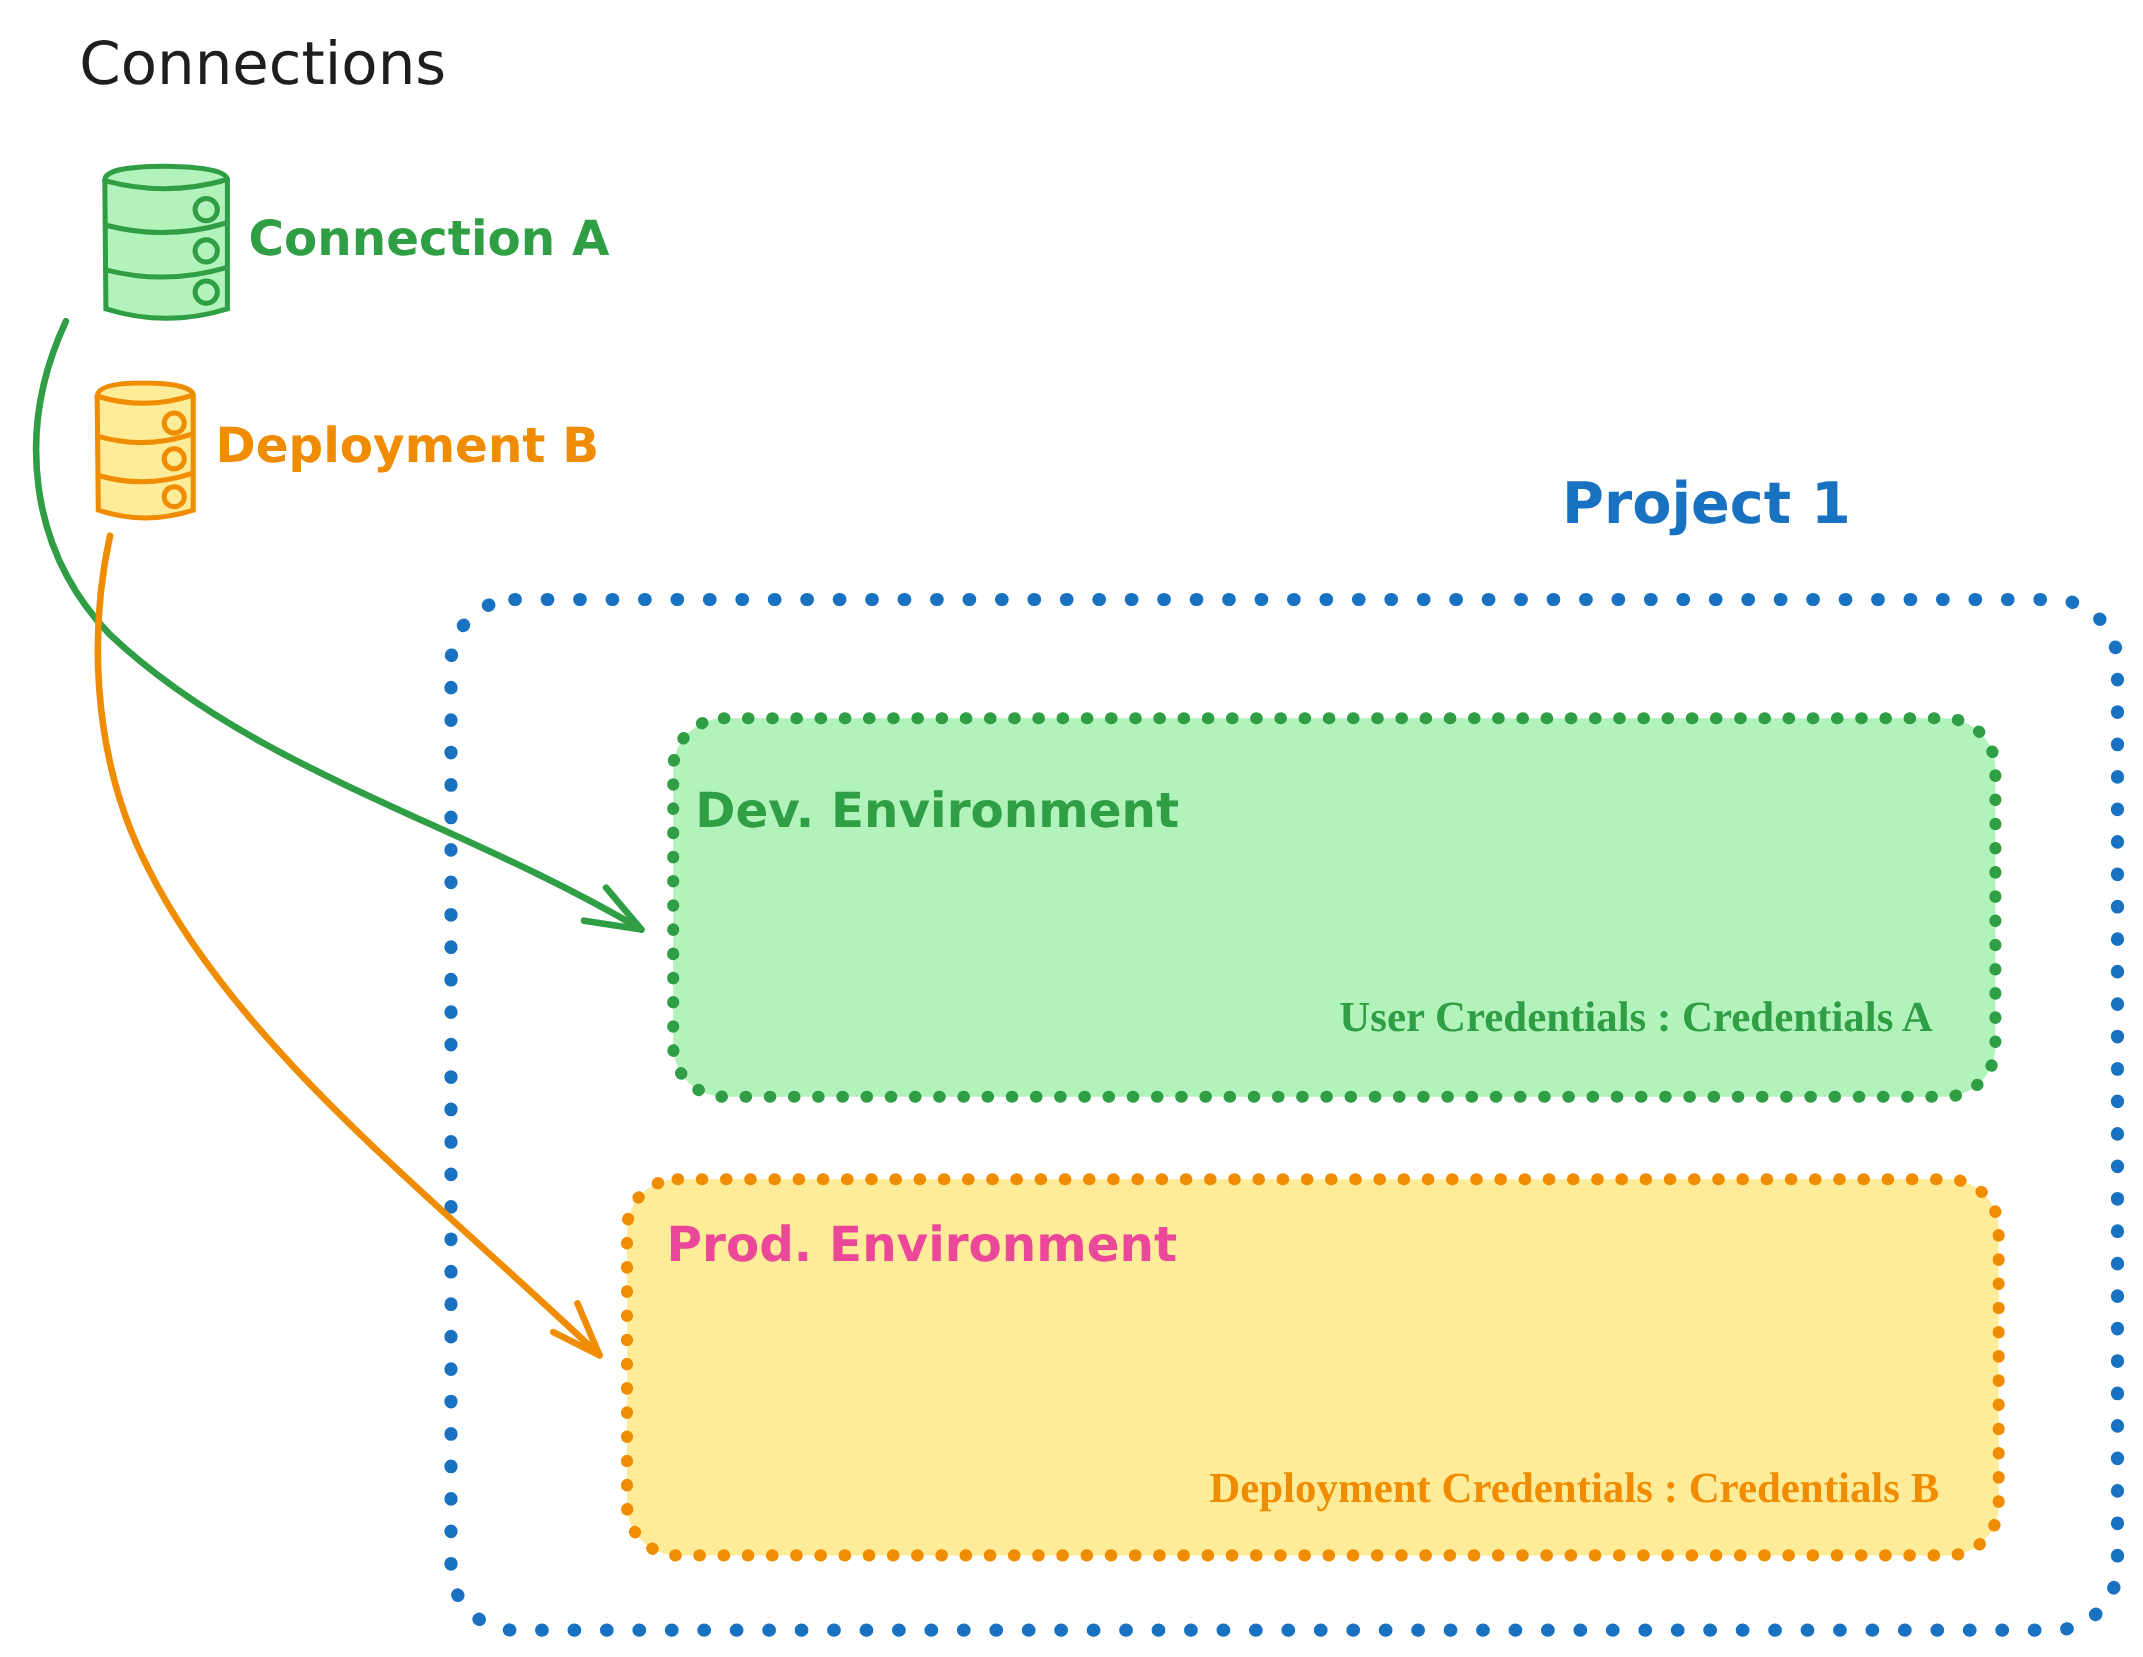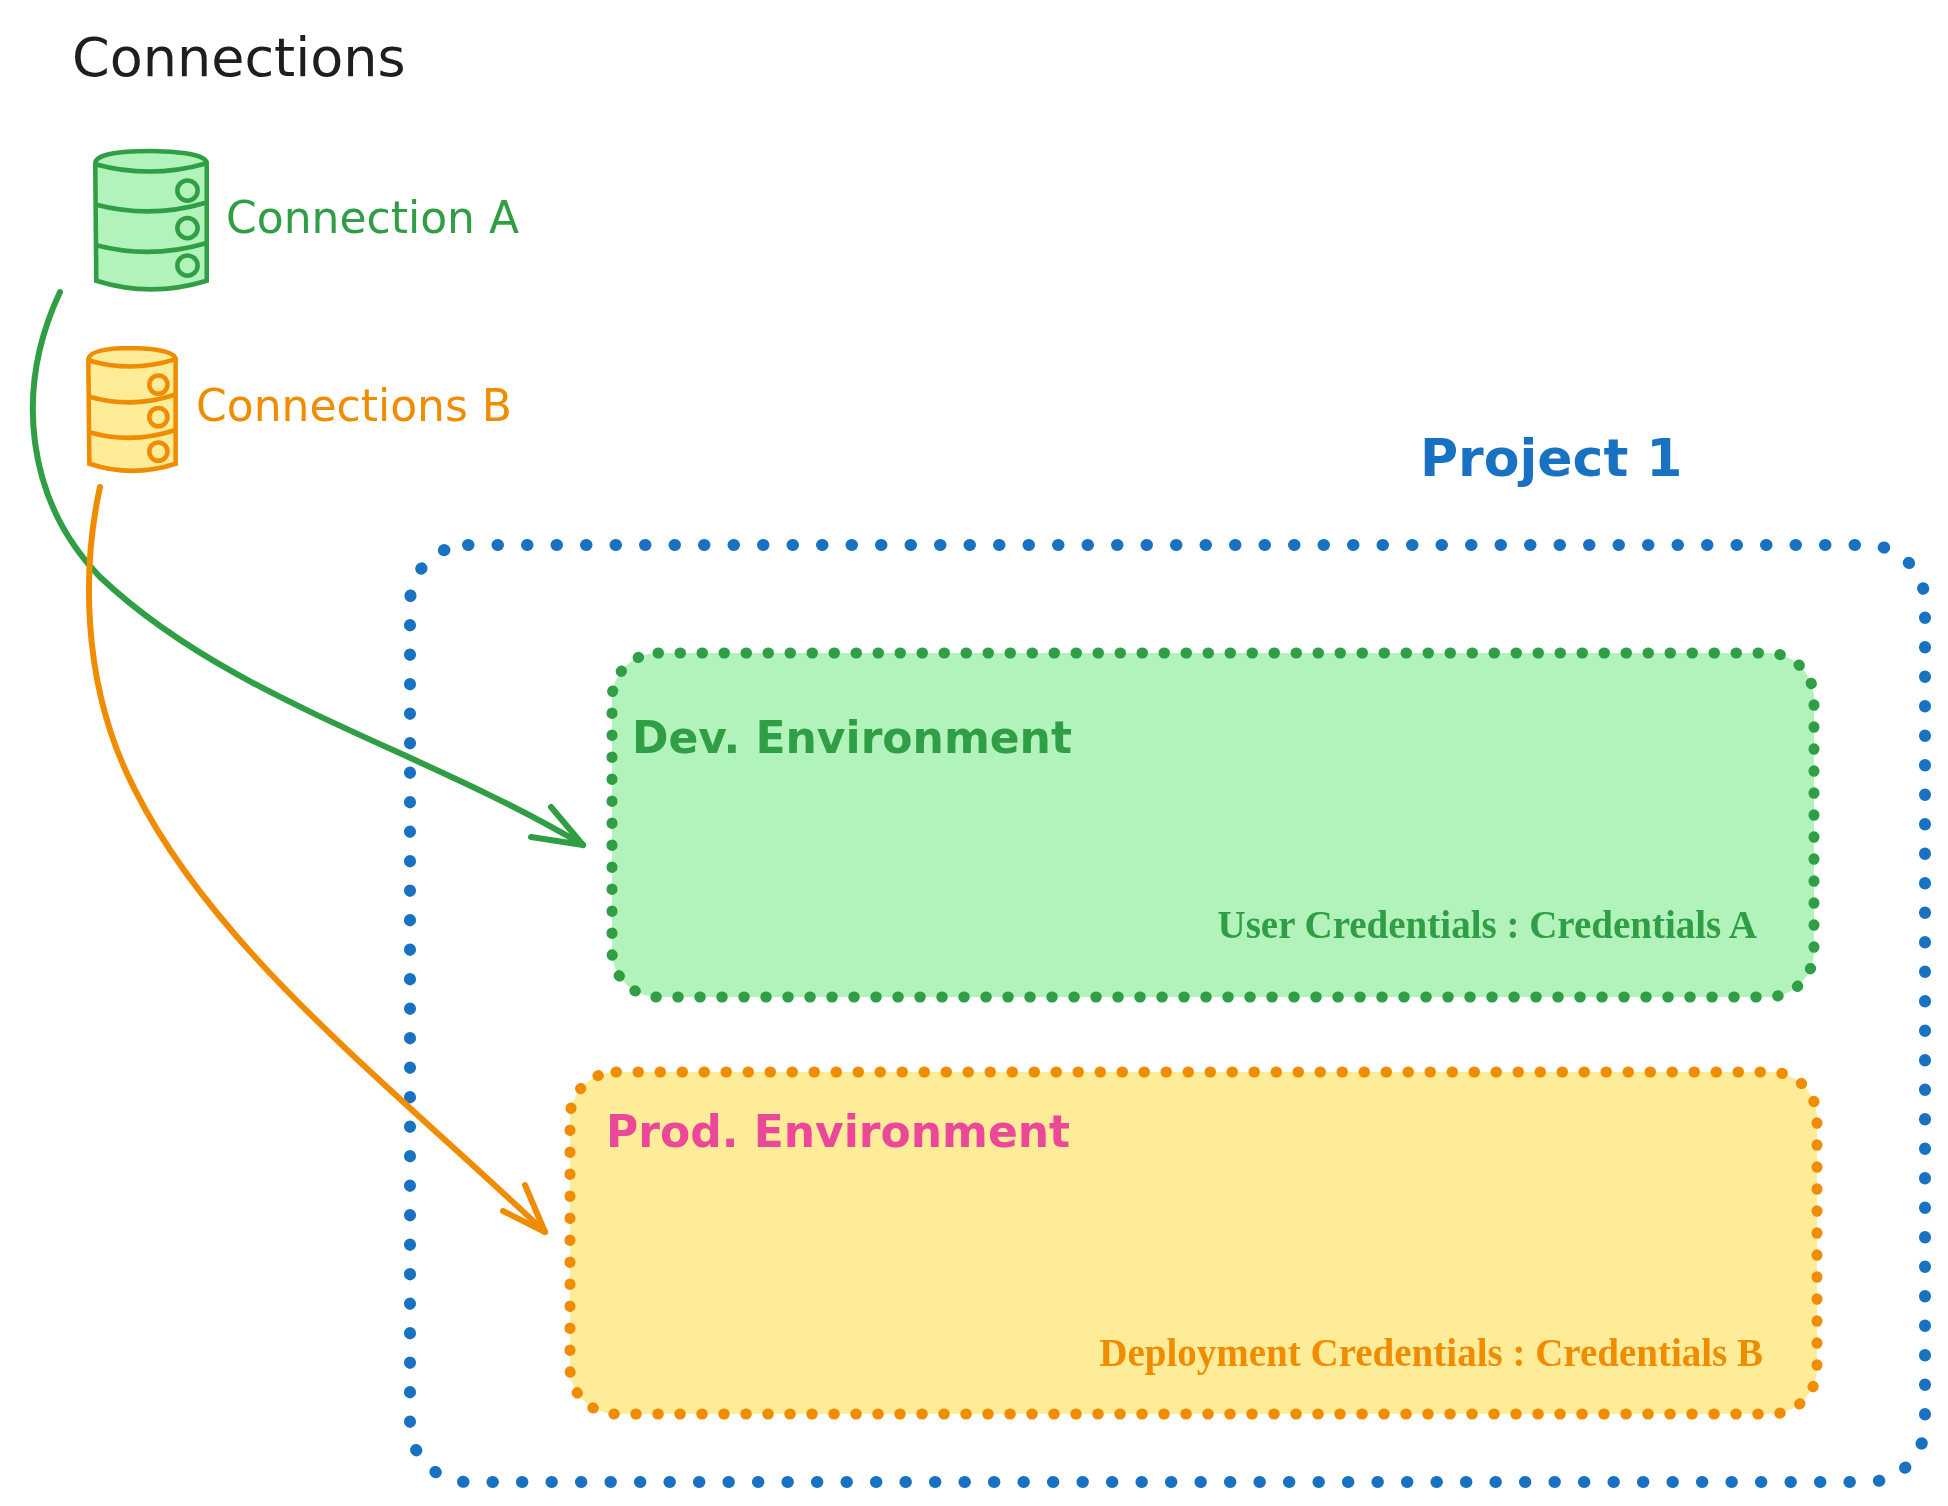--- a/index.html
+++ b/index.html
@@ -16,21 +16,21 @@
     left: 0; top: 0;
     width: 1948px; height: 1506px;
   }
   .label { position: absolute; white-space: nowrap; }
 
   .connections-title {
     left: 72px; top: 26px;
     font-size: 54px; font-weight: 400;
     color: #1e1e1e;
   }
-  .conn-label { font-size: 44px; font-weight: 400; }
+  .conn-label { font-size: 44px; font-weight: 700; }
   .conn-a { left: 226px; top: 192px; color: #2f9e44; }
   .conn-b { left: 196px; top: 380px; color: #f08c00; }
 
   .project-label {
     left: 1420px; top: 428px;
     font-size: 52px; font-weight: 700;
     color: #1971c2;
   }
 
   .env-title { font-size: 44px; font-weight: 600; }
@@ -91,21 +91,21 @@
     <g stroke-width="4.5" stroke-linecap="round" stroke="#f08c00">
       <path d="M4 14 Q4 2 47 2 Q91 3 90 14 L90 116 Q47 130 5 116 Z" fill="#ffec99"></path>
       <path d="M4 14 Q47 27 90 13"></path>
       <path d="M5 50 Q47 62 89 48"></path>
       <path d="M5 85 Q47 97 89 83"></path>
       <circle cx="73" cy="38" r="9"></circle>
       <circle cx="73" cy="70" r="9"></circle>
       <circle cx="73" cy="104" r="9"></circle>
     </g>
   </svg>
-  <div class="label conn-label conn-b">Connections B</div>
+  <div class="label conn-label conn-b">Deployment B</div>
 
   <div class="label project-label">Project 1</div>
 
   <div class="label env-title dev-title">Dev. Environment</div>
   <div class="label env-creds dev-creds">User Credentials : Credentials A</div>
 
   <div class="label env-title prod-title">Prod. Environment</div>
   <div class="label env-creds prod-creds">Deployment Credentials : Credentials B</div>
 
 </div>

